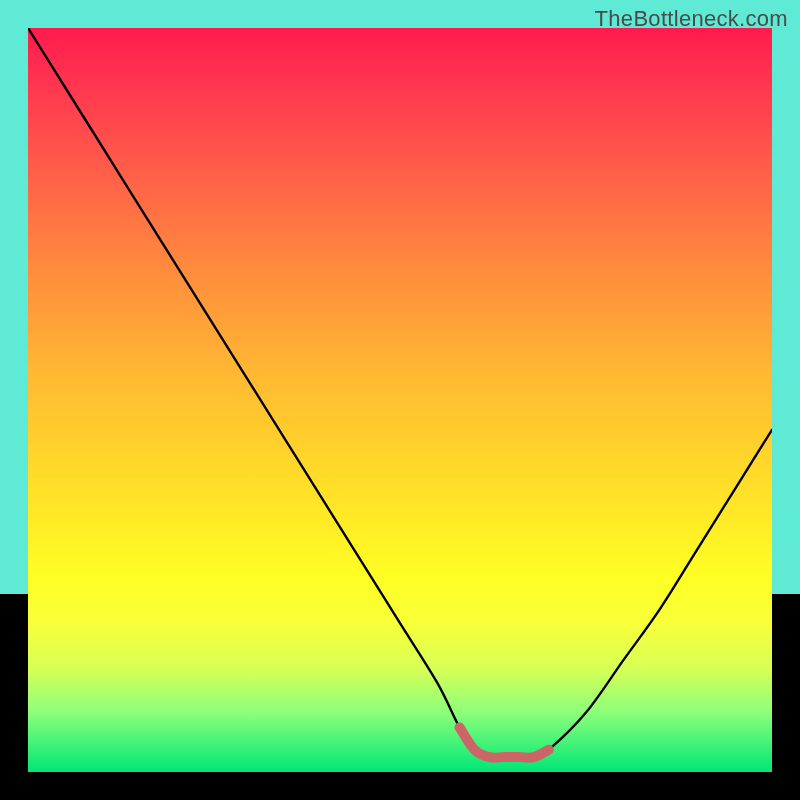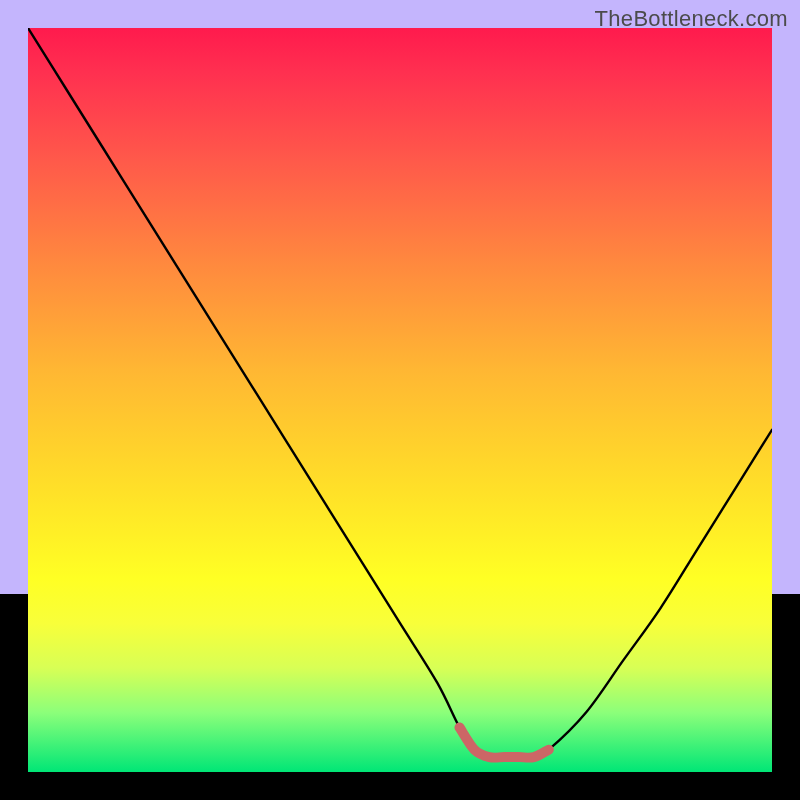--- a/index.html
+++ b/index.html
@@ -8,21 +8,21 @@
     width: 800px;
     height: 800px;
     background: #000;
     overflow: hidden;
     font-family: Arial, Helvetica, sans-serif;
   }
   .frame {
     position: relative;
     width: 800px;
     height: 594px;
-    background: #c4b5fd;
+    background: #5eead4;
   }
   .watermark {
     position: absolute;
     top: 6px;
     right: 12px;
     font-size: 22px;
     font-weight: 500;
     color: #4b4b4b;
     letter-spacing: 0.3px;
     z-index: 5;

